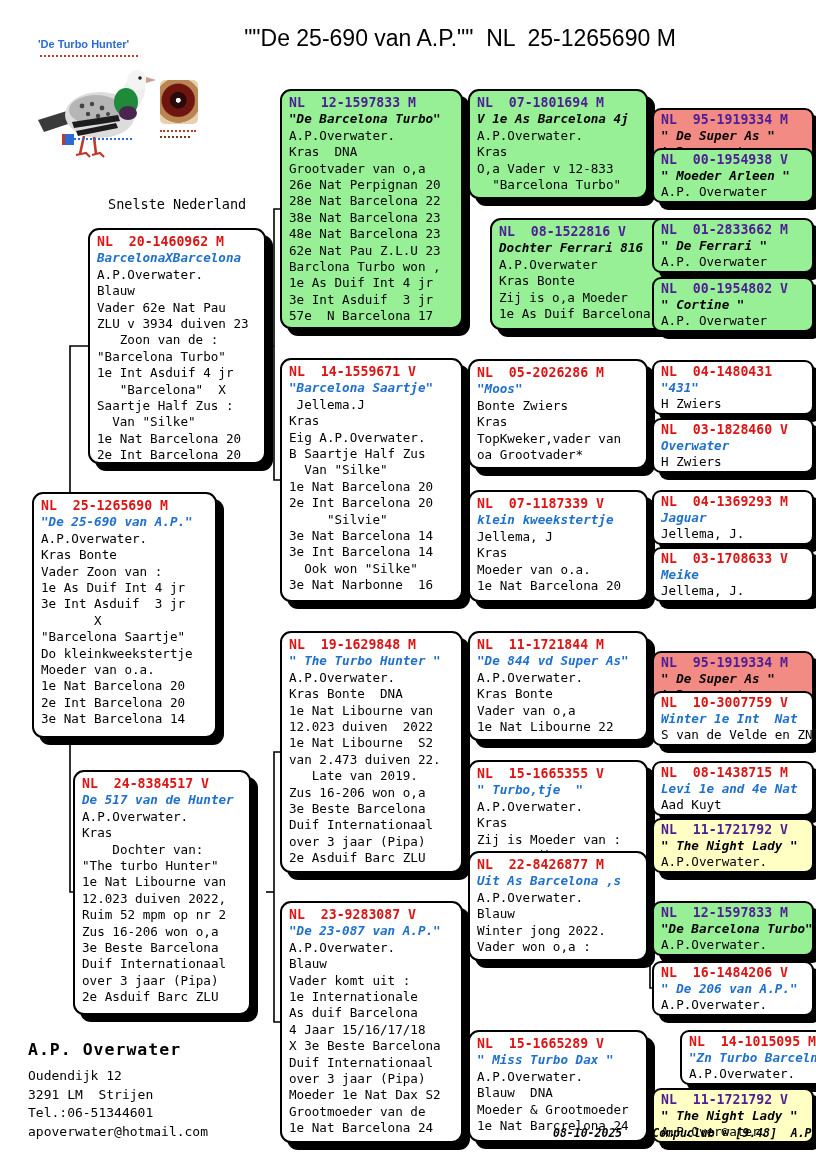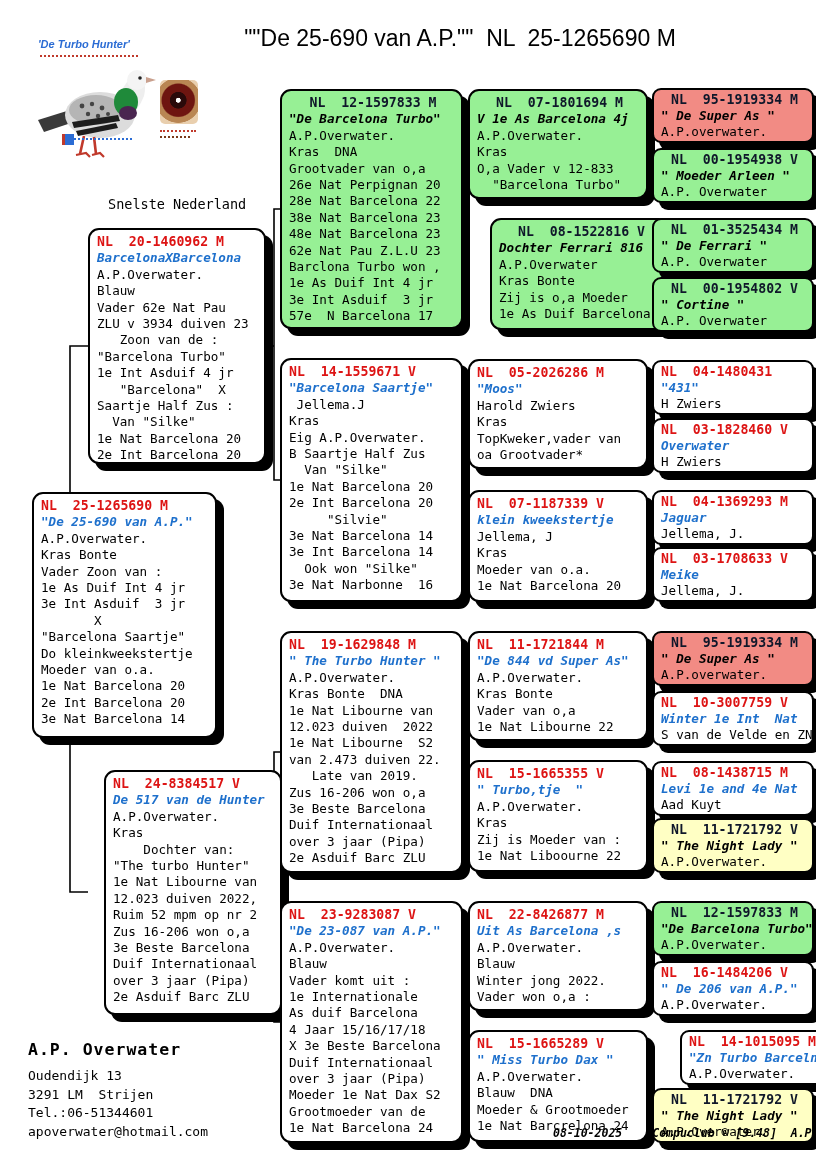--- a/index.html
+++ b/index.html
@@ -12,56 +12,56 @@
     font-family:"DejaVu Sans Mono","Liberation Mono",monospace;
     overflow:hidden;
   }
   
   .title{
     position:absolute; left:120px; top:25px; width:680px; text-align:center;
     font-family:"Liberation Sans","DejaVu Sans",sans-serif;
     font-size:23px; color:#000; white-space:pre;
   }
   .photo-wrap{position:absolute; left:36px; top:38px; width:178px; height:126px;}
-  .photo-label{position:absolute; left:2px; top:0; color:#2b6cd4; font-weight:bold; font-size:11px; font-family:"Liberation Sans",sans-serif;font-style:italic;}
+  .photo-label{position:absolute; left:2px; top:0; color:#2b6cd4; font-weight:bold; font-size:11px; font-family:"Liberation Sans",sans-serif;}
   .scribble{position:absolute; border-top:2px dotted #c0392b; height:0;}
   .scribble.blue{border-top:2px dotted #2b6cd4;}
   .pigeon-svg{position:absolute; left:2px; top:22px;}
   .eye{
     position:absolute; left:124px; top:42px; width:38px; height:44px; border-radius:5px;
     background:radial-gradient(circle at 48% 46%, #ffffff 0 7%, #2a0a0a 9% 26%, #6e1510 28% 52%, #b98653 56% 72%, #e9cfae 74% 100%);
   }
   .tagline{position:absolute; left:108px; top:196px; font-size:13.5px; color:#000;}
   
   .pbox{
     position:absolute; box-sizing:border-box; background:#fff;
     border:2px solid #000; border-radius:11px; box-shadow:7px 7px 0 #000;
     padding:4px 4px 2px 7px; font-size:12.6px; line-height:16.4px;
     white-space:pre; overflow:hidden; z-index:2;
   }
-  .pbox.c-green{background:var(--green);} .pbox.c-red{background:var(--red);} .pbox.c-yellow{background:var(--yellow);}
+  .pbox.c-green{background:var(--green);} .pbox.c-red{background:var(--red);margin-top:20px;} .pbox.c-yellow{background:var(--yellow);}
   .pbox .ring{color:var(--ring); font-weight:bold; font-size:13.2px;}
   .pbox .bname{color:var(--bname); font-weight:bold; font-style:italic;}
-  .pbox.colored .ring{color:#0f172a;text-align:center;}
+  .pbox.colored .ring{color:#4c1d95;}
   .pbox.colored .bname{color:#000;}
   .pbox.small{line-height:15.8px; padding-top:2px; border-radius:9px;}
   .p0{left:88px;top:228px;width:178px;height:236px}
   .p1{left:32px;top:492px;width:185px;height:246px}
-  .p2{left:104px;top:770px;width:178px;height:245px}
+  .p2{left:73px;top:770px;width:178px;height:245px}
   .p3{left:280px;top:89px;width:183px;height:240px}
   .p4{left:280px;top:358px;width:183px;height:244px}
   .p5{left:280px;top:631px;width:183px;height:242px}
   .p6{left:280px;top:901px;width:183px;height:242px}
   .p7{left:468px;top:89px;width:180px;height:110px}
   .p8{left:490px;top:218px;width:180px;height:112px}
   .p9{left:468px;top:359px;width:180px;height:110px}
   .p10{left:468px;top:490px;width:180px;height:112px}
   .p11{left:468px;top:631px;width:180px;height:110px}
   .p12{left:468px;top:760px;width:180px;height:112px}
-  .p13{left:468px;top:901px;width:180px;height:110px}
+  .p13{left:468px;top:851px;width:180px;height:110px}
   .p14{left:468px;top:1030px;width:180px;height:112px}
   .p15{left:652px;top:88px;width:162px;height:55px}
   .p16{left:652px;top:148px;width:162px;height:55px}
   .p17{left:652px;top:218px;width:162px;height:55px}
   .p18{left:652px;top:277px;width:162px;height:55px}
   .p19{left:652px;top:360px;width:162px;height:55px}
   .p20{left:652px;top:418px;width:162px;height:55px}
   .p21{left:652px;top:490px;width:162px;height:55px}
   .p22{left:652px;top:547px;width:162px;height:55px}
   .p23{left:652px;top:631px;width:162px;height:55px}
@@ -159,45 +159,45 @@
 <div id="boxes">
     <div class="pbox p0 c-white"><div class="ring">NL  20-1460962 M</div><div class="bname">BarcelonaXBarcelona</div><div class="bline">A.P.Overwater.</div><div class="bline">Blauw</div><div class="bline">Vader 62e Nat Pau</div><div class="bline">ZLU v 3934 duiven 23</div><div class="bline">   Zoon van de :</div><div class="bline">"Barcelona Turbo"</div><div class="bline">1e Int Asduif 4 jr</div><div class="bline">   "Barcelona"  X</div><div class="bline">Saartje Half Zus :</div><div class="bline">  Van "Silke"</div><div class="bline">1e Nat Barcelona 20</div><div class="bline">2e Int Barcelona 20</div></div>
     <div class="pbox p1 c-white"><div class="ring">NL  25-1265690 M</div><div class="bname">"De 25-690 van A.P."</div><div class="bline">A.P.Overwater.</div><div class="bline">Kras Bonte</div><div class="bline">Vader Zoon van :</div><div class="bline">1e As Duif Int 4 jr</div><div class="bline">3e Int Asduif  3 jr</div><div class="bline">       X</div><div class="bline">"Barcelona Saartje"</div><div class="bline">Do kleinkweekstertje</div><div class="bline">Moeder van o.a.</div><div class="bline">1e Nat Barcelona 20</div><div class="bline">2e Int Barcelona 20</div><div class="bline">3e Nat Barcelona 14</div></div>
     <div class="pbox p2 c-white"><div class="ring">NL  24-8384517 V</div><div class="bname">De 517 van de Hunter</div><div class="bline">A.P.Overwater.</div><div class="bline">Kras</div><div class="bline">    Dochter van:</div><div class="bline">"The turbo Hunter"</div><div class="bline">1e Nat Libourne van</div><div class="bline">12.023 duiven 2022,</div><div class="bline">Ruim 52 mpm op nr 2</div><div class="bline">Zus 16-206 won o,a</div><div class="bline">3e Beste Barcelona</div><div class="bline">Duif Internationaal</div><div class="bline">over 3 jaar (Pipa)</div><div class="bline">2e Asduif Barc ZLU</div></div>
     <div class="pbox p3 c-green colored"><div class="ring">NL  12-1597833 M</div><div class="bname">"De Barcelona Turbo"</div><div class="bline">A.P.Overwater.</div><div class="bline">Kras  DNA</div><div class="bline">Grootvader van o,a</div><div class="bline">26e Nat Perpignan 20</div><div class="bline">28e Nat Barcelona 22</div><div class="bline">38e Nat Barcelona 23</div><div class="bline">48e Nat Barcelona 23</div><div class="bline">62e Nat Pau Z.L.U 23</div><div class="bline">Barclona Turbo won ,</div><div class="bline">1e As Duif Int 4 jr</div><div class="bline">3e Int Asduif  3 jr</div><div class="bline">57e  N Barcelona 17</div></div>
     <div class="pbox p4 c-white"><div class="ring">NL  14-1559671 V</div><div class="bname">"Barcelona Saartje"</div><div class="bline"> Jellema.J</div><div class="bline">Kras</div><div class="bline">Eig A.P.Overwater.</div><div class="bline">B Saartje Half Zus</div><div class="bline">  Van "Silke"</div><div class="bline">1e Nat Barcelona 20</div><div class="bline">2e Int Barcelona 20</div><div class="bline">     "Silvie"</div><div class="bline">3e Nat Barcelona 14</div><div class="bline">3e Int Barcelona 14</div><div class="bline">  Ook won "Silke"</div><div class="bline">3e Nat Narbonne  16</div></div>
     <div class="pbox p5 c-white"><div class="ring">NL  19-1629848 M</div><div class="bname">" The Turbo Hunter "</div><div class="bline">A.P.Overwater.</div><div class="bline">Kras Bonte  DNA</div><div class="bline">1e Nat Libourne van</div><div class="bline">12.023 duiven  2022</div><div class="bline">1e Nat Libourne  S2</div><div class="bline">van 2.473 duiven 22.</div><div class="bline">   Late van 2019.</div><div class="bline">Zus 16-206 won o,a</div><div class="bline">3e Beste Barcelona</div><div class="bline">Duif Internationaal</div><div class="bline">over 3 jaar (Pipa)</div><div class="bline">2e Asduif Barc ZLU</div></div>
     <div class="pbox p6 c-white"><div class="ring">NL  23-9283087 V</div><div class="bname">"De 23-087 van A.P."</div><div class="bline">A.P.Overwater.</div><div class="bline">Blauw</div><div class="bline">Vader komt uit :</div><div class="bline">1e Internationale</div><div class="bline">As duif Barcelona</div><div class="bline">4 Jaar 15/16/17/18</div><div class="bline">X 3e Beste Barcelona</div><div class="bline">Duif Internationaal</div><div class="bline">over 3 jaar (Pipa)</div><div class="bline">Moeder 1e Nat Dax S2</div><div class="bline">Grootmoeder van de</div><div class="bline">1e Nat Barcelona 24</div></div>
     <div class="pbox p7 c-green colored"><div class="ring">NL  07-1801694 M</div><div class="bname">V 1e As Barcelona 4j</div><div class="bline">A.P.Overwater.</div><div class="bline">Kras</div><div class="bline">O,a Vader v 12-833</div><div class="bline">  "Barcelona Turbo"</div></div>
     <div class="pbox p8 c-green colored"><div class="ring">NL  08-1522816 V</div><div class="bname">Dochter Ferrari 816</div><div class="bline">A.P.Overwater</div><div class="bline">Kras Bonte</div><div class="bline">Zij is o,a Moeder</div><div class="bline">1e As Duif Barcelona</div></div>
-    <div class="pbox p9 c-white"><div class="ring">NL  05-2026286 M</div><div class="bname">"Moos"</div><div class="bline">Harold Zwiers</div><div class="bline">Kras</div><div class="bline">TopKweker,vader van</div><div class="bline">oa Grootvader*</div></div>
+    <div class="pbox p9 c-white"><div class="ring">NL  05-2026286 M</div><div class="bname">"Moos"</div><div class="bline">Bonte Zwiers</div><div class="bline">Kras</div><div class="bline">TopKweker,vader van</div><div class="bline">oa Grootvader*</div></div>
     <div class="pbox p10 c-white"><div class="ring">NL  07-1187339 V</div><div class="bname">klein kweekstertje</div><div class="bline">Jellema, J</div><div class="bline">Kras</div><div class="bline">Moeder van o.a.</div><div class="bline">1e Nat Barcelona 20</div></div>
     <div class="pbox p11 c-white"><div class="ring">NL  11-1721844 M</div><div class="bname">"De 844 vd Super As"</div><div class="bline">A.P.Overwater.</div><div class="bline">Kras Bonte</div><div class="bline">Vader van o,a</div><div class="bline">1e Nat Libourne 22</div></div>
     <div class="pbox p12 c-white"><div class="ring">NL  15-1665355 V</div><div class="bname">" Turbo,tje  "</div><div class="bline">A.P.Overwater.</div><div class="bline">Kras</div><div class="bline">Zij is Moeder van :</div><div class="bline">1e Nat Liboourne 22</div></div>
     <div class="pbox p13 c-white"><div class="ring">NL  22-8426877 M</div><div class="bname">Uit As Barcelona ,s</div><div class="bline">A.P.Overwater.</div><div class="bline">Blauw</div><div class="bline">Winter jong 2022.</div><div class="bline">Vader won o,a :</div></div>
     <div class="pbox p14 c-white"><div class="ring">NL  15-1665289 V</div><div class="bname">" Miss Turbo Dax "</div><div class="bline">A.P.Overwater.</div><div class="bline">Blauw  DNA</div><div class="bline">Moeder &amp; Grootmoeder</div><div class="bline">1e Nat Barcrelona 24</div></div>
     <div class="pbox p15 c-red colored small"><div class="ring">NL  95-1919334 M</div><div class="bname">" De Super As "</div><div class="bline">A.P.overwater.</div></div>
     <div class="pbox p16 c-green colored small"><div class="ring">NL  00-1954938 V</div><div class="bname">" Moeder Arleen "</div><div class="bline">A.P. Overwater</div></div>
-    <div class="pbox p17 c-green colored small"><div class="ring">NL  01-3525434 M</div><div class="bname">" De Ferrari "</div><div class="bline">A.P. Overwater</div></div>
+    <div class="pbox p17 c-green colored small"><div class="ring">NL  01-2833662 M</div><div class="bname">" De Ferrari "</div><div class="bline">A.P. Overwater</div></div>
     <div class="pbox p18 c-green colored small"><div class="ring">NL  00-1954802 V</div><div class="bname">" Cortine "</div><div class="bline">A.P. Overwater</div></div>
     <div class="pbox p19 c-white small"><div class="ring">NL  04-1480431</div><div class="bname">"431"</div><div class="bline">H Zwiers</div></div>
     <div class="pbox p20 c-white small"><div class="ring">NL  03-1828460 V</div><div class="bname">Overwater</div><div class="bline">H Zwiers</div></div>
     <div class="pbox p21 c-white small"><div class="ring">NL  04-1369293 M</div><div class="bname">Jaguar</div><div class="bline">Jellema, J.</div></div>
     <div class="pbox p22 c-white small"><div class="ring">NL  03-1708633 V</div><div class="bname">Meike</div><div class="bline">Jellema, J.</div></div>
     <div class="pbox p23 c-red colored small"><div class="ring">NL  95-1919334 M</div><div class="bname">" De Super As "</div><div class="bline">A.P.overwater.</div></div>
     <div class="pbox p24 c-white small"><div class="ring">NL  10-3007759 V</div><div class="bname">Winter 1e Int  Nat</div><div class="bline">S van de Velde en ZN</div></div>
     <div class="pbox p25 c-white small"><div class="ring">NL  08-1438715 M</div><div class="bname">Levi 1e and 4e Nat</div><div class="bline">Aad Kuyt</div></div>
     <div class="pbox p26 c-yellow colored small"><div class="ring">NL  11-1721792 V</div><div class="bname">" The Night Lady "</div><div class="bline">A.P.Overwater.</div></div>
     <div class="pbox p27 c-green colored small"><div class="ring">NL  12-1597833 M</div><div class="bname">"De Barcelona Turbo"</div><div class="bline">A.P.Overwater.</div></div>
     <div class="pbox p28 c-white small"><div class="ring">NL  16-1484206 V</div><div class="bname">" De 206 van A.P."</div><div class="bline">A.P.Overwater.</div></div>
     <div class="pbox p29 c-white small"><div class="ring">NL  14-1015095 M</div><div class="bname">"Zn Turbo Barcelna "</div><div class="bline">A.P.Overwater.</div></div>
     <div class="pbox p30 c-yellow colored small"><div class="ring">NL  11-1721792 V</div><div class="bname">" The Night Lady "</div><div class="bline">A.P.Overwater.</div></div>
   </div>
 
 <div class="owner">
   <div class="oname">A.P. Overwater</div>
-  <div class="oline">Oudendijk 13</div>
+  <div class="oline">Oudendijk 12</div>
   <div class="oline">3291 LM  Strijen</div>
   <div class="oline">Tel.:06-51344601</div>
   <div class="oline">apoverwater@hotmail.com</div>
 </div>
 
 <div class="footer"><span>08-10-2025</span><span style="display:inline-block;width:30px;"></span><span>Compuclub © [9.48]  A.P. Overwater</span></div>
 
 </body></html>

